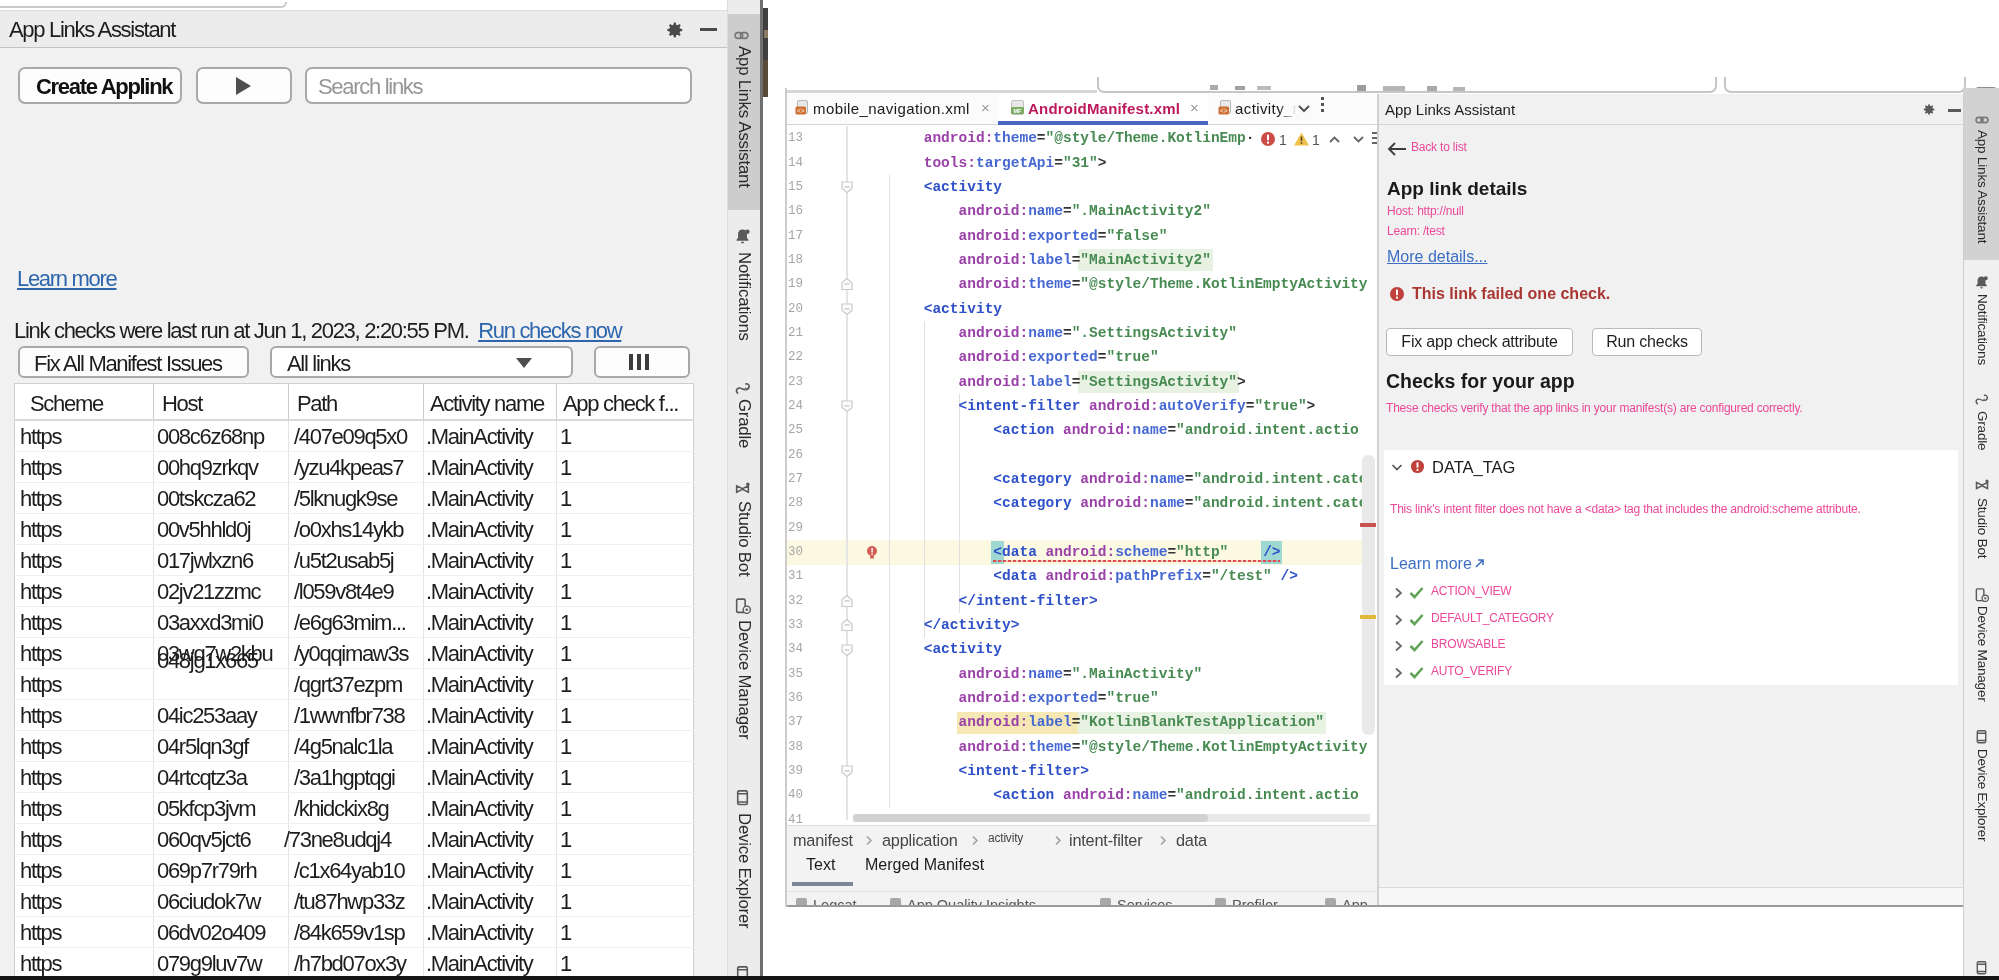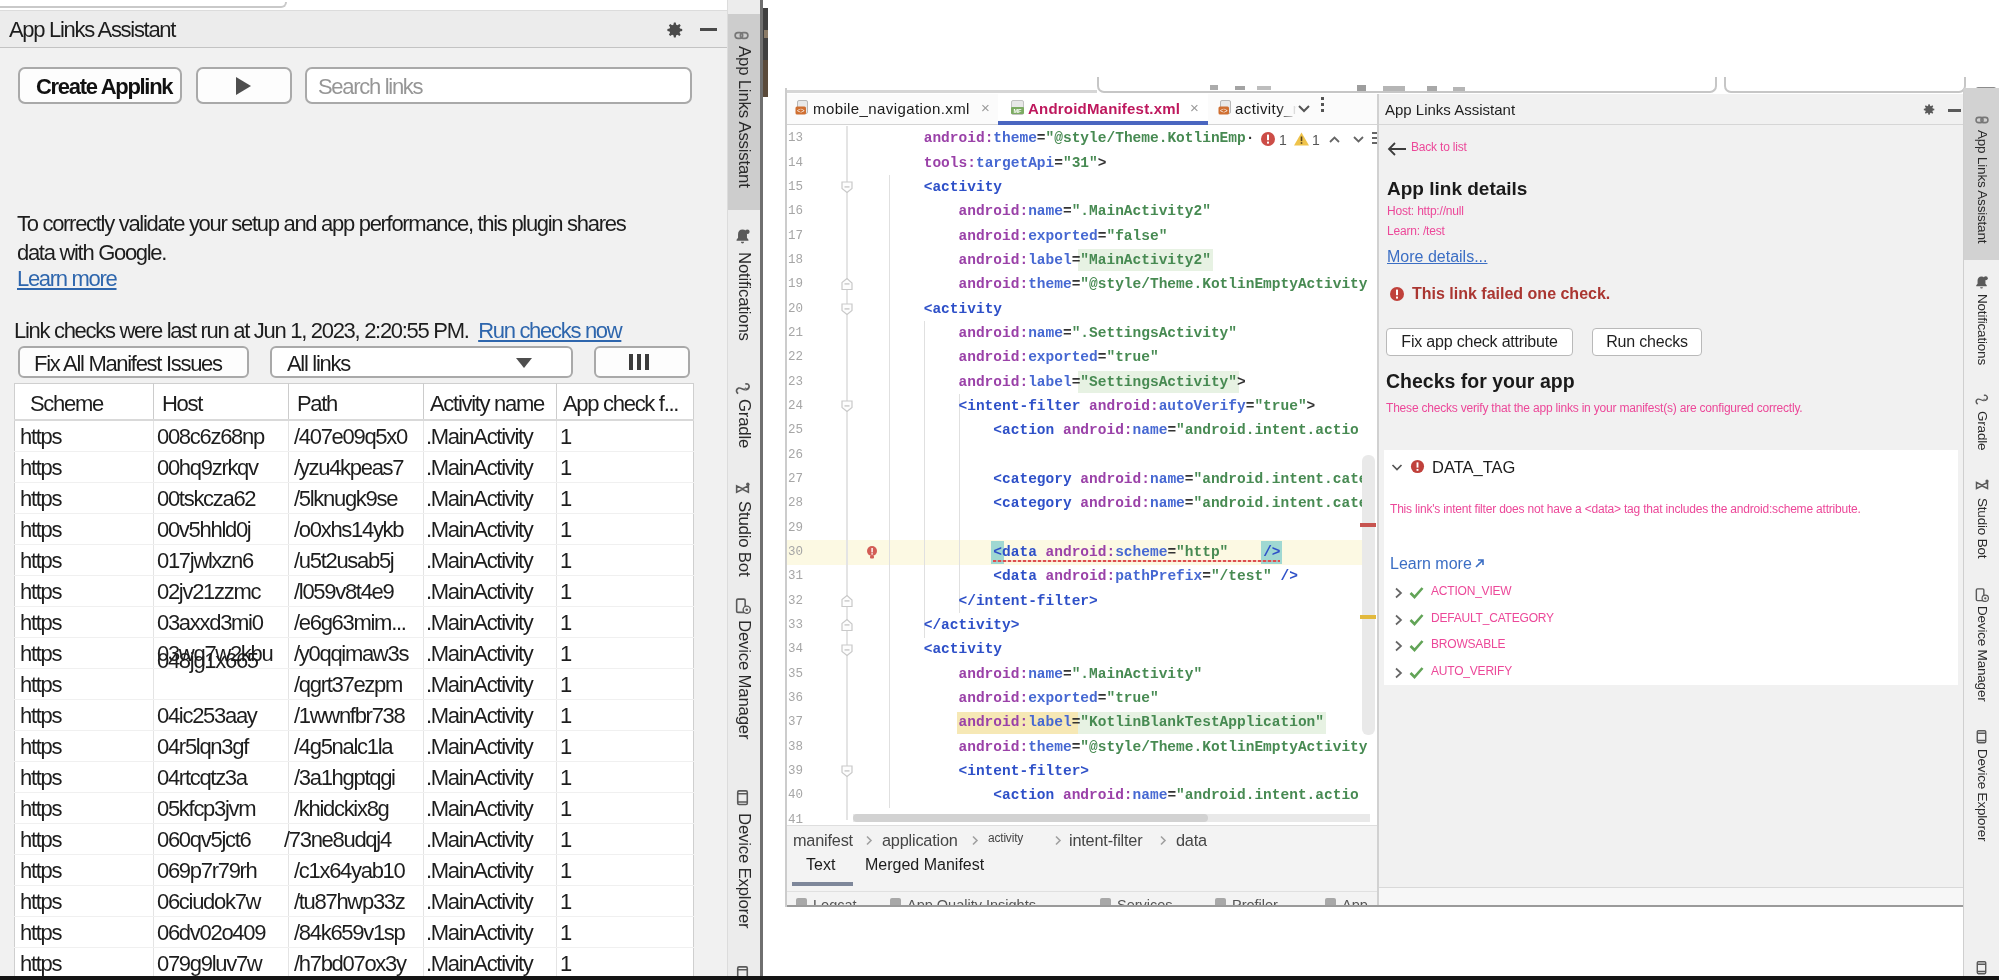--- a/index.html
+++ b/index.html
@@ -26,21 +26,20 @@
       <path fill="#4a4a4a" d="M12 8.3a3.7 3.7 0 1 0 0 7.4 3.7 3.7 0 0 0 0-7.4zm0 5.6a1.9 1.9 0 1 1 0-3.8 1.9 1.9 0 0 1 0 3.8zm8.2-1v-1.8l-2.2-.5a6.2 6.2 0 0 0-.5-1.3l1.2-1.9-1.3-1.3-1.9 1.2a6.2 6.2 0 0 0-1.3-.5l-.5-2.2h-1.8l-.5 2.2a6.2 6.2 0 0 0-1.3.5L8.2 6.1 6.9 7.4l1.2 1.9a6.2 6.2 0 0 0-.5 1.3l-2.2.5v1.8l2.2.5a6.2 6.2 0 0 0 .5 1.3l-1.2 1.9 1.3 1.3 1.9-1.2a6.2 6.2 0 0 0 1.3.5l.5 2.2h1.8l.5-2.2a6.2 6.2 0 0 0 1.3-.5l1.9 1.2 1.3-1.3-1.2-1.9a6.2 6.2 0 0 0 .5-1.3z"></path>
     </svg>
 <div class="a" style="left:700px;top:28px;width:17px;height:3px;background:#4a4a4a"></div>
 <div class="a" style="left:0;top:48px;width:727px;height:932px;background:#f1f1f1"></div>
 <div class="a btn" style="left:18px;top:67px;width:164px;height:37px"></div>
 <div class="a ltxt" style="left:36px;top:74px;font-weight:bold;color:#111">Create Applink</div>
 <div class="a btn" style="left:196px;top:67px;width:96px;height:37px"></div>
 <div class="a" style="left:236px;top:77px;width:0;height:0;border-left:15px solid #4e4e4e;border-top:9px solid transparent;border-bottom:9px solid transparent"></div>
 <div class="a btn" style="left:305px;top:67px;width:387px;height:37px;background:#fff"></div>
 <div class="a ltxt" style="left:318px;top:74px;color:#969696">Search links</div>
-<div class="a ltxt" style="left:17px;top:209px;line-height:29px">To correctly validate your setup and app performance, this plugin shares<br>data with Google.</div>
 <div class="a ltxt lnk" style="left:17px;top:266px">Learn more</div>
 <div class="a ltxt" style="left:14px;top:318px">Link checks were last run at Jun 1, 2023, 2:20:55 PM.&nbsp; <span class="lnk">Run checks now</span></div>
 <div class="a btn" style="left:18px;top:346px;width:231px;height:32px;border-radius:6px"></div>
 <div class="a ltxt" style="left:34px;top:351px">Fix All Manifest Issues</div>
 <div class="a btn" style="left:270px;top:346px;width:303px;height:32px;border-radius:6px;background:#fff"></div>
 <div class="a ltxt" style="left:287px;top:351px">All links</div>
 <div class="a" style="left:516px;top:358px;width:0;height:0;border-top:10px solid #4e4e4e;border-left:8px solid transparent;border-right:8px solid transparent"></div>
 <div class="a btn" style="left:594px;top:346px;width:96px;height:32px;border-radius:6px"></div>
 <div class="a" style="left:629px;top:354px;width:4px;height:16px;background:#3c3c3c;box-shadow:8px 0 #3c3c3c,16px 0 #3c3c3c"></div>
 <div class="a" style="left:14px;top:383px;width:680px;height:597px;background:#fff;border:1px solid #cfcfcf;border-bottom:none"></div>

